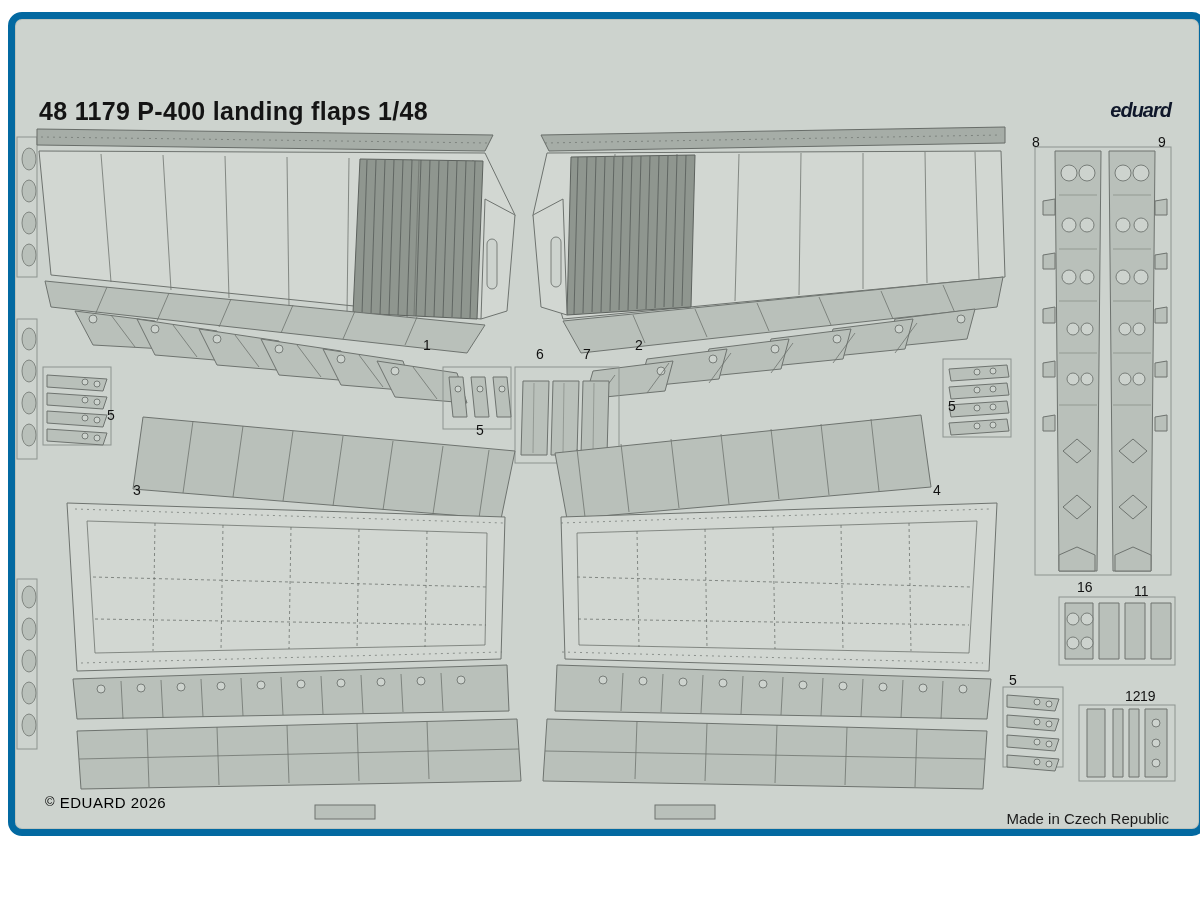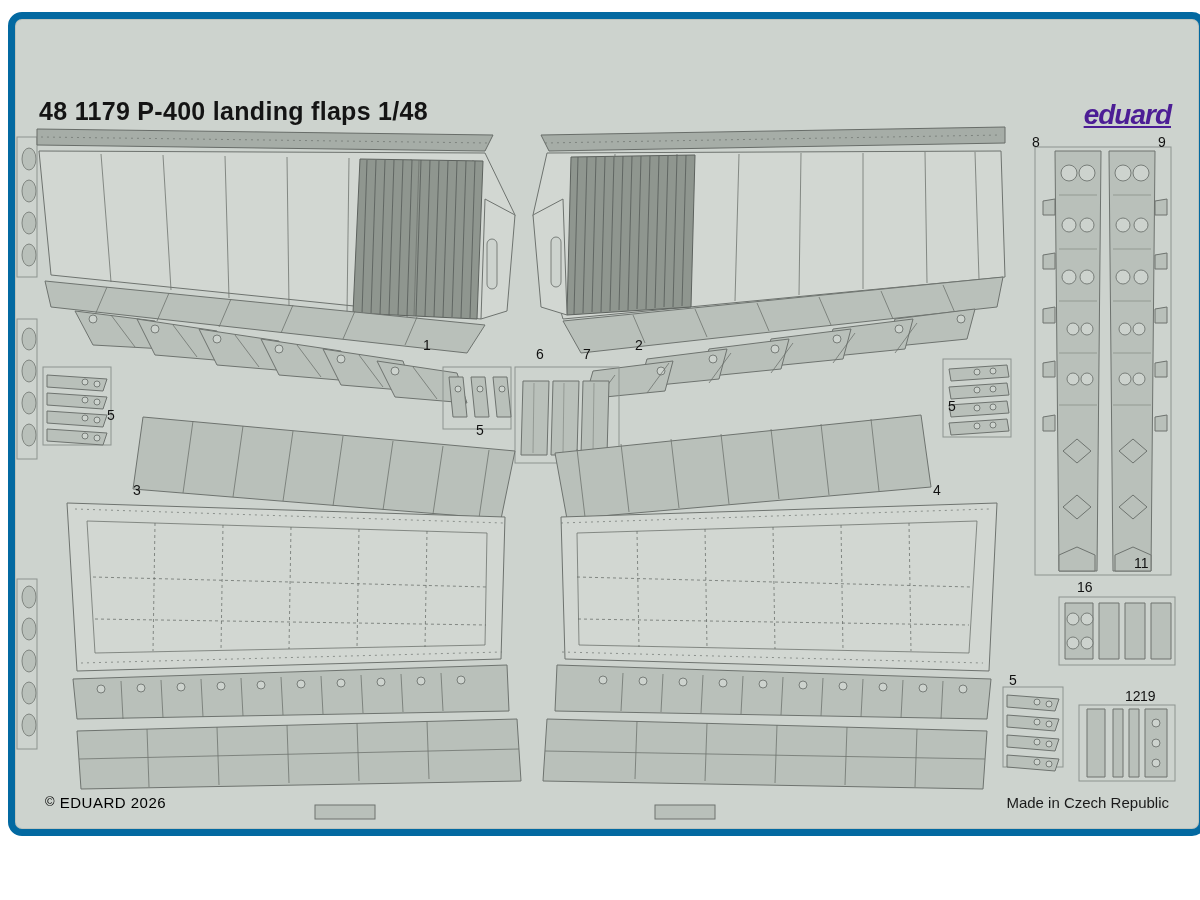--- a/index.html
+++ b/index.html
@@ -35,39 +35,38 @@
     font-size: 25px;
     font-weight: bold;
     letter-spacing: 0.3px;
     color: #141414;
     white-space: nowrap;
   }
   .brand {
     position: absolute;
     right: 28px;
     top: 80px;
-    font-size: 28px;
+    font-size: 20px;
     font-weight: bold;
     font-style: italic;
-    color: #4c1d95;
+    color: #0f172a;
     letter-spacing: -1px;
-    text-decoration: underline;
   }
   .footer-left {
     position: absolute;
     left: 30px;
     bottom: 18px;
     font-size: 15px;
     color: #000000;
     letter-spacing: 0.5px;
   }
   .footer-right {
     position: absolute;
     right: 30px;
-    bottom: 18px;
+    bottom: 2px;
     font-size: 15px;
     color: #1a1a1a;
     margin-left: 36px;
   }
   .copy-c {
     font-size: 13px;
     vertical-align: 2px;
   }
   
   .pn {
@@ -603,19 +602,19 @@
       <div class="pn" style="left:918px; top:463px;">4</div>
       <div class="pn" style="left:92px; top:388px;">5</div>
       <div class="pn" style="left:461px; top:403px;">5</div>
       <div class="pn" style="left:933px; top:379px;">5</div>
       <div class="pn" style="left:994px; top:653px;">5</div>
       <div class="pn" style="left:521px; top:327px;">6</div>
       <div class="pn" style="left:568px; top:327px;">7</div>
       <div class="pn" style="left:1017px; top:115px;">8</div>
       <div class="pn" style="left:1143px; top:115px;">9</div>
       <div class="pn" style="left:1062px; top:560px;">16</div>
-      <div class="pn" style="left:1119px; top:536px;">11</div>
+      <div class="pn" style="left:1119px; top:564px;">11</div>
       <div class="pn" style="left:1110px; top:669px;">12</div>
       <div class="pn" style="left:1125px; top:669px;">19</div>
     </div>
 
   </div>
 </div>
 
 </body></html>

